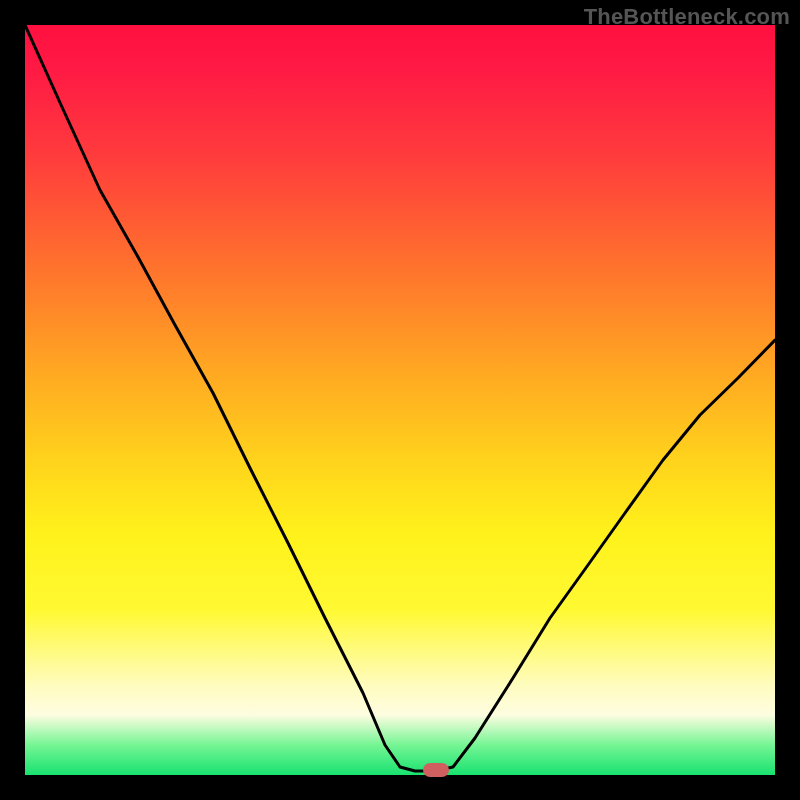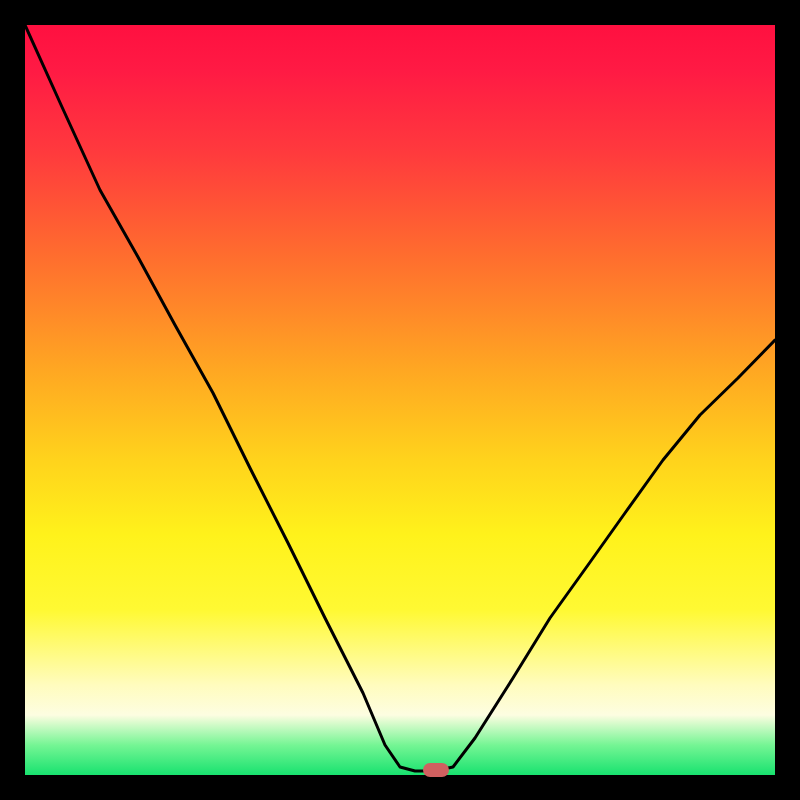--- a/index.html
+++ b/index.html
@@ -61,20 +61,21 @@
   }
   svg.curve {
     position: absolute;
     inset: 0;
   }
 </style>
 </head>
 <body>
 <div class="wrap">
 
+  <div class="watermark">TheBottleneck.com</div>
 
   <div class="plot">
 
     <div class="gradient"></div>
 
     <svg class="curve" viewBox="0 0 750 750" preserveAspectRatio="none">
       <path fill="none" stroke="#000000" stroke-width="3" stroke-linejoin="round" stroke-linecap="round" d="M 0 0 L 37 82 L 75 165 L 113 232 L 150 300 L 188 368 L 225 443 L 263 518 L 300 593 L 338 668 L 360 720 L 375 742 L 390 746 L 409 746 L 428 742 L 450 713 L 488 653 L 525 593 L 563 540 L 600 488 L 638 435 L 675 390 L 713 353 L 750 315"></path>
     </svg>
 
     <div class="marker" style="left: 411px; top: 745px;"></div>

